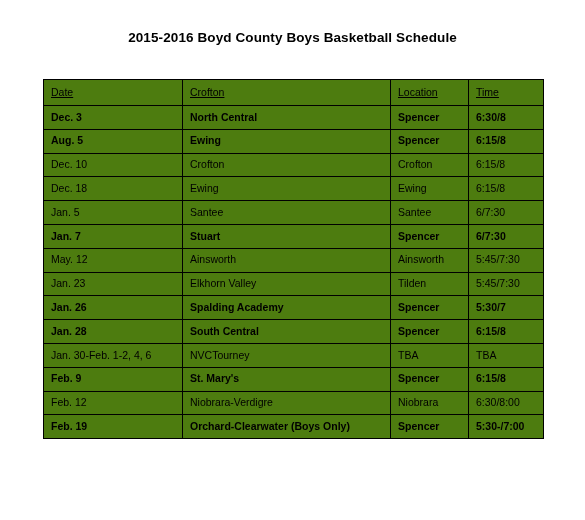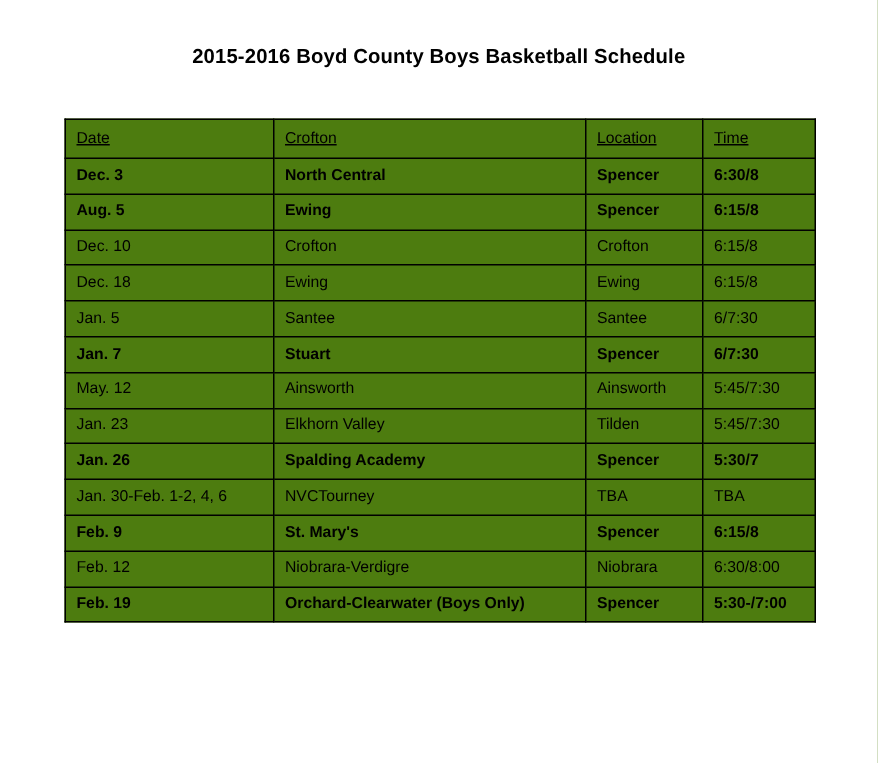--- a/index.html
+++ b/index.html
@@ -145,20 +145,26 @@
           <td>Elkhorn Valley</td>
           <td>Tilden</td>
           <td>5:45/7:30</td>
         </tr>
         <tr class="home">
           <td>Jan. 26</td>
           <td>Spalding Academy</td>
           <td>Spencer</td>
           <td>5:30/7</td>
         </tr>
+        <tr class="home">
+          <td>Jan. 28</td>
+          <td>South Central</td>
+          <td>Spencer</td>
+          <td>6:15/8</td>
+        </tr>
         <tr>
           <td>Jan. 30-Feb. 1-2, 4, 6</td>
           <td>NVCTourney</td>
           <td>TBA</td>
           <td>TBA</td>
         </tr>
         <tr class="home">
           <td>Feb. 9</td>
           <td>St. Mary's</td>
           <td>Spencer</td>

